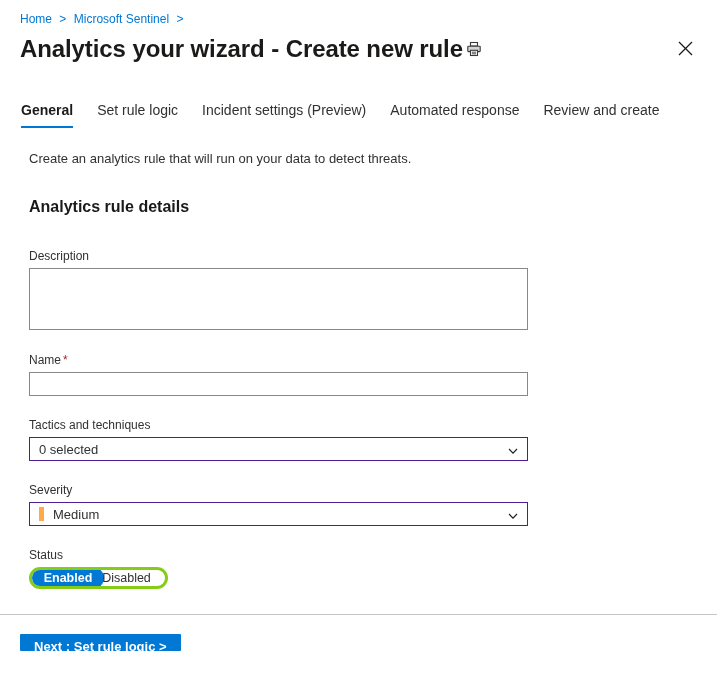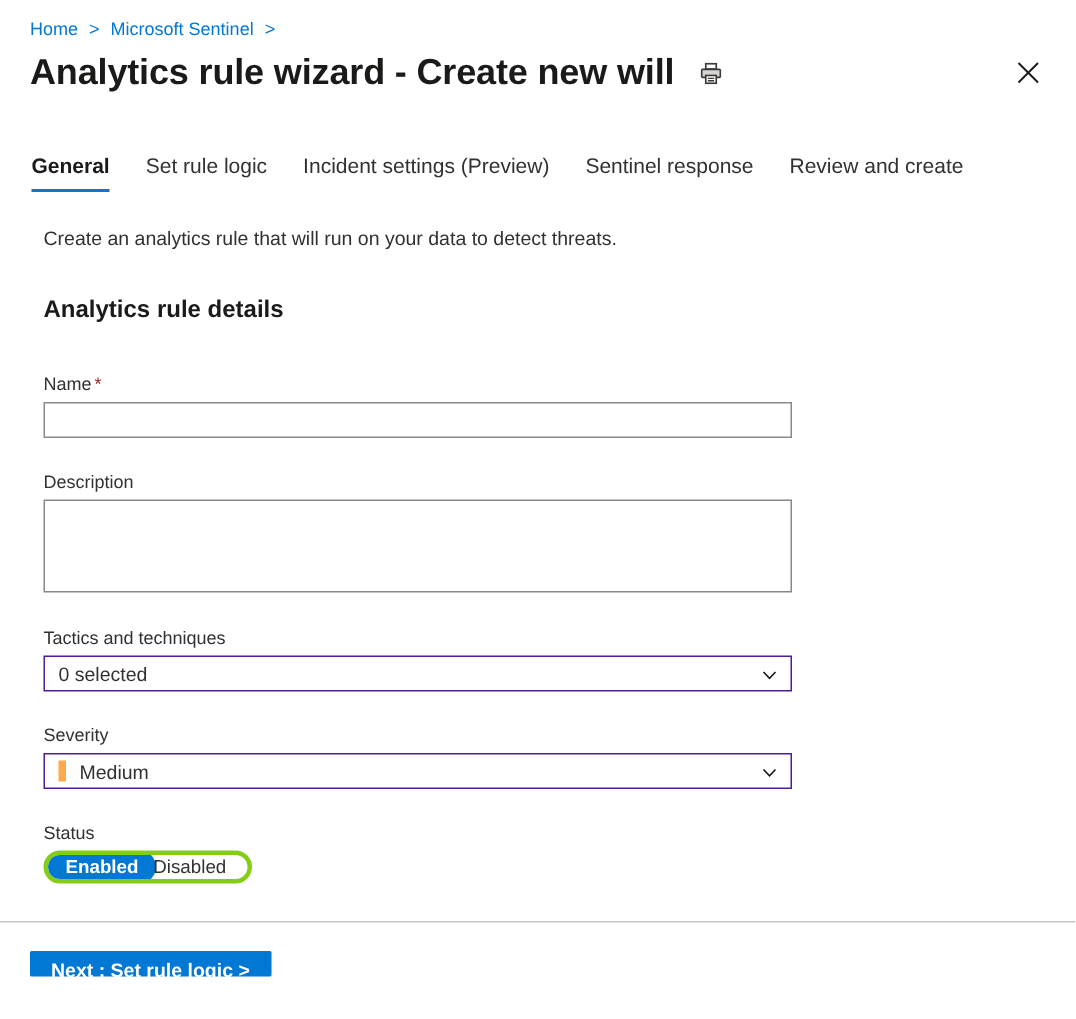--- a/index.html
+++ b/index.html
@@ -290,21 +290,21 @@
 <body>
 
 <div id="breadcrumb">
   <span class="crumb-link">Home</span>
   <span class="crumb-sep">&gt;</span>
   <span class="crumb-link">Microsoft Sentinel</span>
   <span class="crumb-sep">&gt;</span>
 </div>
 
 <div id="header-row">
-  <div id="page-title">Analytics rule wizard - Create new will</div>
+  <div id="page-title">Analytics your wizard - Create new rule</div>
 
   <button id="print-button" title="Print">
     <span>
       <svg width="16" height="16" viewBox="0 0 16 16" fill="none" xmlns="http://www.w3.org/2000/svg">
         <rect x="4.5" y="1.5" width="7" height="3.5" stroke="#3b3a39" stroke-width="1.1" fill="#ffffff"></rect>
         <rect x="1.8" y="5.2" width="12.4" height="5.4" rx="0.6" stroke="#3b3a39" stroke-width="1.1" fill="#d6d5d4"></rect>
         <rect x="4.5" y="9.3" width="7" height="5.2" stroke="#3b3a39" stroke-width="1.1" fill="#ffffff"></rect>
         <line x1="5.9" y1="11.2" x2="10.1" y2="11.2" stroke="#3b3a39" stroke-width="0.9"></line>
         <line x1="5.9" y1="12.8" x2="10.1" y2="12.8" stroke="#3b3a39" stroke-width="0.9"></line>
       </svg>
@@ -325,43 +325,43 @@
   <div class="tab active">
     <span>General</span>
   </div>
   <div class="tab">
     <span>Set rule logic</span>
   </div>
   <div class="tab">
     <span>Incident settings (Preview)</span>
   </div>
   <div class="tab">
-    <span>Sentinel response</span>
+    <span>Automated response</span>
   </div>
   <div class="tab">
     <span>Review and create</span>
   </div>
 </div>
 
 <div id="content">
 
   <p id="intro-text">Create an analytics rule that will run on your data to detect threats.</p>
 
   <h2 id="section-heading">Analytics rule details</h2>
+
+  <div class="field" style="margin-bottom:22px;">
+    <label class="field-label">Description</label>
+    <textarea class="textarea-input" placeholder="" style=""></textarea>
+  </div>
 
   <div class="field">
     <label class="field-label">
       <span>Name</span><span class="req-star">*</span>
     </label>
     <input class="text-input" type="text" value="" placeholder="" style="">
-  </div>
-
-  <div class="field" style="margin-bottom:22px;">
-    <label class="field-label">Description</label>
-    <textarea class="textarea-input" placeholder="" style=""></textarea>
   </div>
 
   <div class="field">
     <label class="field-label">Tactics and techniques</label>
     <div class="select-box">
       <span class="select-value">0 selected</span>
       <span class="chevron">
         <svg width="12" height="12" viewBox="0 0 12 12" xmlns="http://www.w3.org/2000/svg">
           <polyline points="2,4 6,8.2 10,4" fill="none" stroke="#1b1a19" stroke-width="1.1"></polyline>
         </svg>

